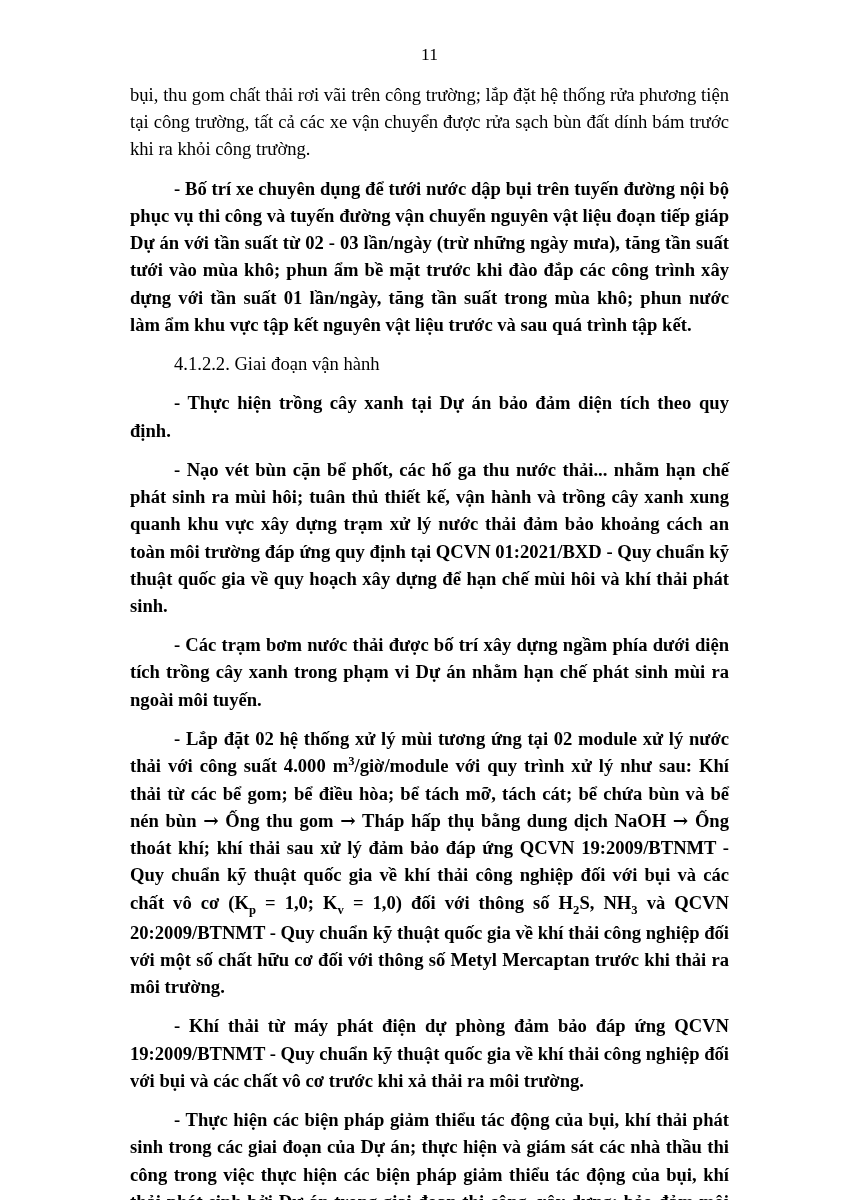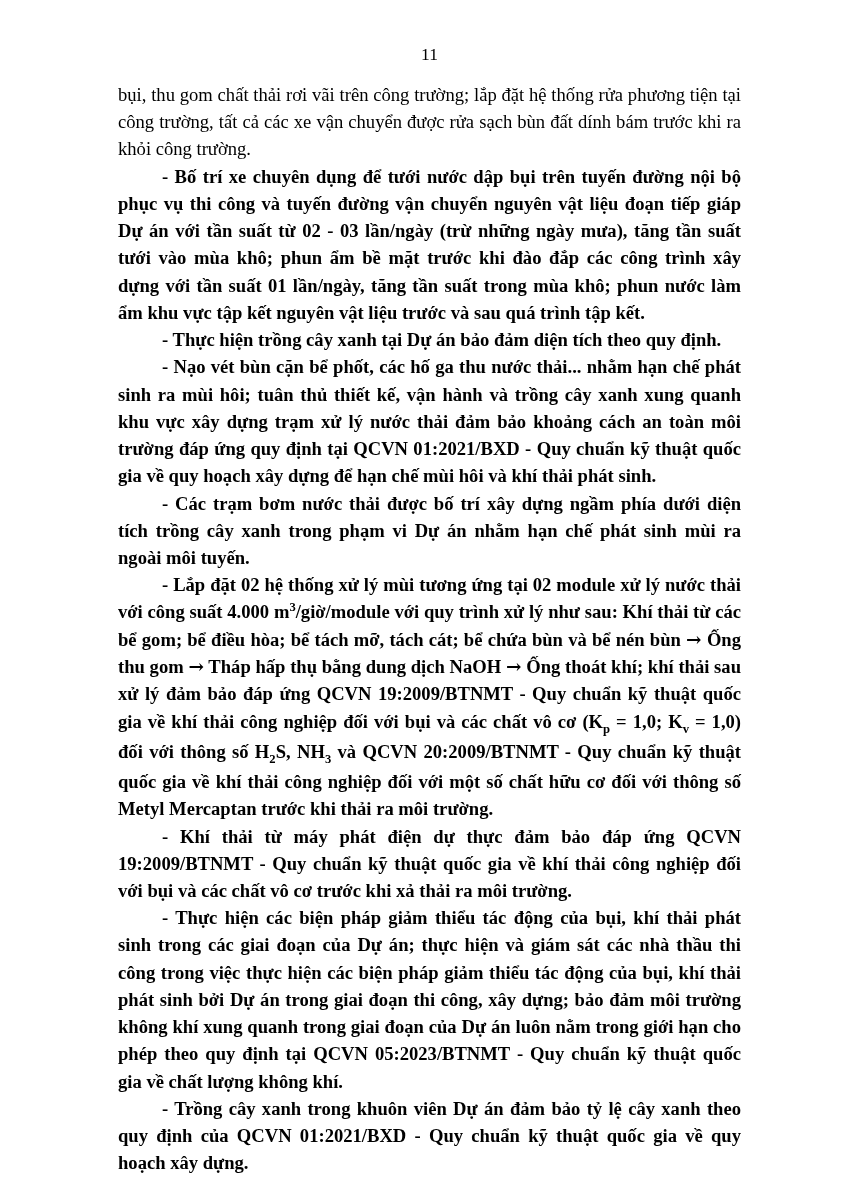--- a/index.html
+++ b/index.html
@@ -26,21 +26,21 @@
     line-height: 1.2;
     margin-bottom: 16px;
   }
   .body-text {
     font-size: 18.6px;
     line-height: 1.465;
     text-align: justify;
     text-justify: inter-word;
   }
   .body-text p {
-    margin: 0;
+    margin: 12px;
     padding: 0;
   }
   .p-indent {
     text-indent: 44px;
     font-weight: bold;
   }
   .p-heading {
     text-indent: 44px;
   }
   .no-indent {
@@ -64,30 +64,31 @@
 <div class="page">
 
   <div class="page-number">11</div>
 
   <div class="body-text">
 
     <p class="no-indent">bụi, thu gom chất thải rơi vãi trên công trường; lắp đặt hệ thống rửa phương tiện tại công trường, tất cả các xe vận chuyển được rửa sạch bùn đất dính bám trước khi ra khỏi công trường.</p>
 
     <p class="p-indent">- Bố trí xe chuyên dụng để tưới nước dập bụi trên tuyến đường nội bộ phục vụ thi công và tuyến đường vận chuyển nguyên vật liệu đoạn tiếp giáp Dự án với tần suất từ 02 - 03 lần/ngày (trừ những ngày mưa), tăng tần suất tưới vào mùa khô; phun ẩm bề mặt trước khi đào đắp các công trình xây dựng với tần suất 01 lần/ngày, tăng tần suất trong mùa khô; phun nước làm ẩm khu vực tập kết nguyên vật liệu trước và sau quá trình tập kết.</p>
 
+    <p class="p-heading">4.1.2.2. Giai đoạn vận hành</p>
 
     <p class="p-indent">- Thực hiện trồng cây xanh tại Dự án bảo đảm diện tích theo quy định.</p>
 
     <p class="p-indent">- Nạo vét bùn cặn bể phốt, các hố ga thu nước thải... nhằm hạn chế phát sinh ra mùi hôi; tuân thủ thiết kế, vận hành và trồng cây xanh xung quanh khu vực xây dựng trạm xử lý nước thải đảm bảo khoảng cách an toàn môi trường đáp ứng quy định tại QCVN 01:2021/BXD - Quy chuẩn kỹ thuật quốc gia về quy hoạch xây dựng để hạn chế mùi hôi và khí thải phát sinh.</p>
 
     <p class="p-indent">- Các trạm bơm nước thải được bố trí xây dựng ngầm phía dưới diện tích trồng cây xanh trong phạm vi Dự án nhằm hạn chế phát sinh mùi ra ngoài môi tuyến.</p>
 
     <p class="p-indent">- Lắp đặt 02 hệ thống xử lý mùi tương ứng tại 02 module xử lý nước thải với công suất 4.000 m<sup>3</sup>/giờ/module với quy trình xử lý như sau: Khí thải từ các bể gom; bể điều hòa; bể tách mỡ, tách cát; bể chứa bùn và bể nén bùn <span class="arrow">→</span> Ống thu gom <span class="arrow">→</span> Tháp hấp thụ bằng dung dịch NaOH <span class="arrow">→</span> Ống thoát khí; khí thải sau xử lý đảm bảo đáp ứng QCVN 19:2009/BTNMT - Quy chuẩn kỹ thuật quốc gia về khí thải công nghiệp đối với bụi và các chất vô cơ (K<sub>p</sub> = 1,0; K<sub>v</sub> = 1,0) đối với thông số H<sub>2</sub>S, NH<sub>3</sub> và QCVN 20:2009/BTNMT - Quy chuẩn kỹ thuật quốc gia về khí thải công nghiệp đối với một số chất hữu cơ đối với thông số Metyl Mercaptan trước khi thải ra môi trường.</p>
 
-    <p class="p-indent">- Khí thải từ máy phát điện dự thực đảm bảo đáp ứng QCVN 19:2009/BTNMT - Quy chuẩn kỹ thuật quốc gia về khí thải công nghiệp đối với bụi và các chất vô cơ trước khi xả thải ra môi trường.</p>
+    <p class="p-indent">- Khí thải từ máy phát điện dự phòng đảm bảo đáp ứng QCVN 19:2009/BTNMT - Quy chuẩn kỹ thuật quốc gia về khí thải công nghiệp đối với bụi và các chất vô cơ trước khi xả thải ra môi trường.</p>
 
 
 
     <p class="p-indent">- Thực hiện các biện pháp giảm thiểu tác động của bụi, khí thải phát sinh trong các giai đoạn của Dự án; thực hiện và giám sát các nhà thầu thi công trong việc thực hiện các biện pháp giảm thiểu tác động của bụi, khí thải phát sinh bởi Dự án trong giai đoạn thi công, xây dựng; bảo đảm môi trường không khí xung quanh trong giai đoạn của Dự án luôn nằm trong giới hạn cho phép theo quy định tại QCVN 05:2023/BTNMT - Quy chuẩn kỹ thuật quốc gia về chất lượng không khí.</p>
 
     <p class="p-indent">- Trồng cây xanh trong khuôn viên Dự án đảm bảo tỷ lệ cây xanh theo quy định của QCVN 01:2021/BXD - Quy chuẩn kỹ thuật quốc gia về quy hoạch xây dựng.</p>
 
   </div>
 </div>
 

